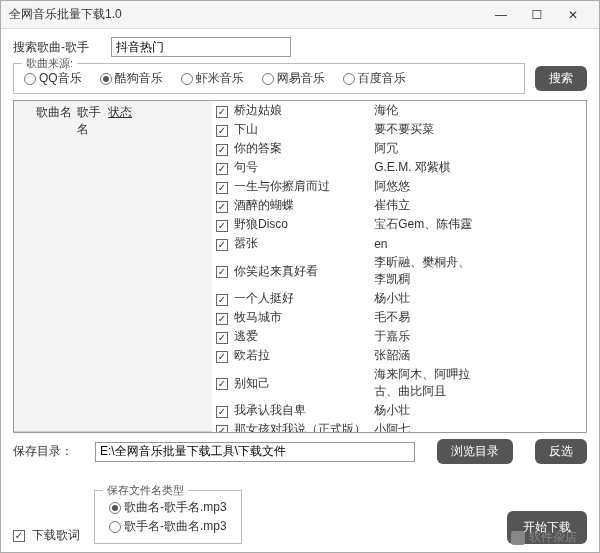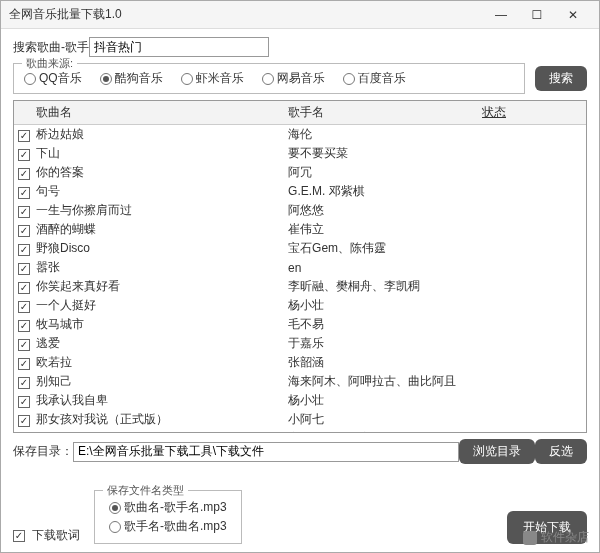--- a/index.html
+++ b/index.html
@@ -2,48 +2,48 @@
 <html><head>
 <meta charset="utf-8">
 <style>
 * { box-sizing: border-box; margin: 0; padding: 0; font-family: "Microsoft YaHei", sans-serif; font-size: 12px; }
 body { background: #f0f0f0; width: 600px; height: 553px; }
 .window { width: 600px; height: 553px; background: #fff; border: 1px solid #aaa; display: flex; flex-direction: column; }
 .titlebar { height: 28px; background: #f5f5f5; display: flex; align-items: center; padding: 0 8px; border-bottom: 1px solid #ddd; }
 .titlebar .title { flex: 1; color: #333; }
 .titlebar .ctrl { width: 36px; height: 22px; display: flex; align-items: center; justify-content: center; color: #333; cursor: pointer; }
 .content { flex: 1; padding: 8px 12px; display: flex; flex-direction: column; gap: 6px; overflow: hidden; }
-.row { display: flex; align-items: center; gap: 0; }
+.row { display: flex; align-items: center; gap: 22px; }
 .label { color: #333; white-space: nowrap; }
 input[type="text"] { border: 1px solid #999; padding: 2px 4px; height: 20px; background: #fff; }
 .search-input { width: 180px; }
 .fieldset { border: 1px solid #bbb; padding: 6px 10px; position: relative; }
 .legend { position: absolute; top: -8px; left: 8px; background: #fff; padding: 0 4px; color: #555; font-size: 11px; }
 .source-row { display: flex; gap: 18px; align-items: center; }
 .radio-item { display: flex; align-items: center; gap: 3px; color: #333; cursor: pointer; }
 .radio-circle { width: 12px; height: 12px; border: 1px solid #777; border-radius: 50%; display: inline-flex; align-items: center; justify-content: center; }
 .radio-circle.checked::after { content: ""; width: 6px; height: 6px; background: #555; border-radius: 50%; }
 .btn { background: #555; color: #fff; border: none; padding: 4px 14px; cursor: pointer; border-radius: 6px; }
 .top-area { display: flex; align-items: center; gap: 10px; }
 .source-fieldset { flex: 1; }
-.list-wrap { flex: 1; border: 1px solid #999; display: flex; flex-direction: column; overflow: hidden; min-height: 0; }
+.list-wrap { flex: 1; border: 1px solid #999; display: flex; flex-direction: row; overflow: hidden; min-height: 0; }
 .list-header { display: flex; background: #f3f3f3; border-bottom: 1px solid #ccc; padding: 3px 4px; color: #333; }
 .col-checkwrap { width: 18px; }
 .col-song { flex: 1.3; }
 .col-artist { flex: 1; }
 .col-status { width: 100px; text-decoration: underline; }
 .list-body { flex: 1; overflow-y: scroll; overflow-x: hidden; }
 .list-row { display: flex; padding: 1px 4px; align-items: center; color: #333; }
 .checkbox { width: 12px; height: 12px; border: 1px solid #666; display: inline-flex; align-items: center; justify-content: center; margin-right: 4px; cursor: pointer; }
 .checkbox.checked::after { content: "✓"; font-size: 10px; line-height: 1; color: #333; }
 .path-input { flex: 1; }
 .fileformat { padding: 6px 14px; }
 .fileformat .radio-item { margin: 2px 0; }
 .bottom { display: flex; align-items: flex-end; gap: 14px; margin-top: 20px; }
-.footer-tag { position: absolute; bottom: 6px; right: 10px; color: #888; font-size: 11px; display: flex; align-items: center; gap: 4px; }
+.footer-tag { position: absolute; bottom: 6px; right: 22px; color: #888; font-size: 11px; display: flex; align-items: center; gap: 4px; }
 .wechat-icon { width: 14px; height: 14px; background: #888; border-radius: 3px; display: inline-block; }
 .window { position: relative; }
 ::-webkit-scrollbar { width: 14px; }
 ::-webkit-scrollbar-track { background: #eee; border-left: 1px solid #ccc; }
 ::-webkit-scrollbar-thumb { background: #bbb; border: 1px solid #999; }
 </style>
 </head>
 <body>
 
 <div class="window">

